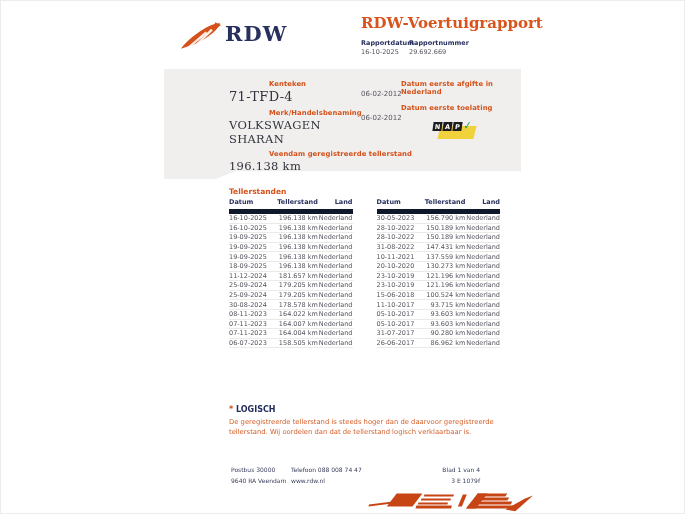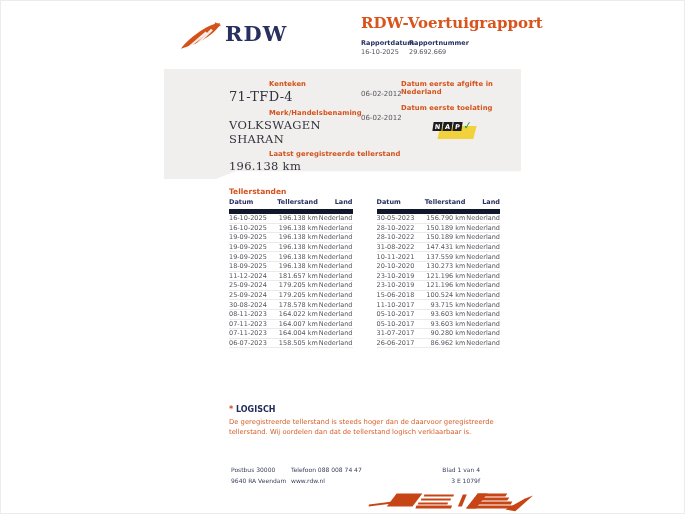--- a/index.html
+++ b/index.html
@@ -134,21 +134,21 @@
 <div class="abs meta-value meta-date-value">16-10-2025</div>
 <div class="abs meta-label meta-num-label">Rapportnummer</div>
 <div class="abs meta-value meta-num-value">29.692.669</div>
 
 <div class="abs summary">
   <div class="abs lbl s-kenteken-l">Kenteken</div>
   <div class="abs val-lg s-kenteken-v">71-TFD-4</div>
   <div class="abs lbl s-merk-l">Merk/Handelsbenaming</div>
   <div class="abs val-md s-merk-v1">VOLKSWAGEN</div>
   <div class="abs val-md s-merk-v2">SHARAN</div>
-  <div class="abs lbl s-tell-l">Laatst geregistreerde tellerstand</div>
+  <div class="abs lbl s-tell-l">Veendam geregistreerde tellerstand</div>
   <div class="abs val-md s-tell-v">196.138 km</div>
 
   <div class="abs lbl s-afg-l">Datum eerste afgifte in Nederland</div>
   <div class="abs val-sm s-afg-v">06-02-2012</div>
   <div class="abs lbl s-toe-l">Datum eerste toelating</div>
   <div class="abs val-sm s-toe-v">06-02-2012</div>
 
 
   <div class="abs nap">
     <div class="nap-yellow"></div>

